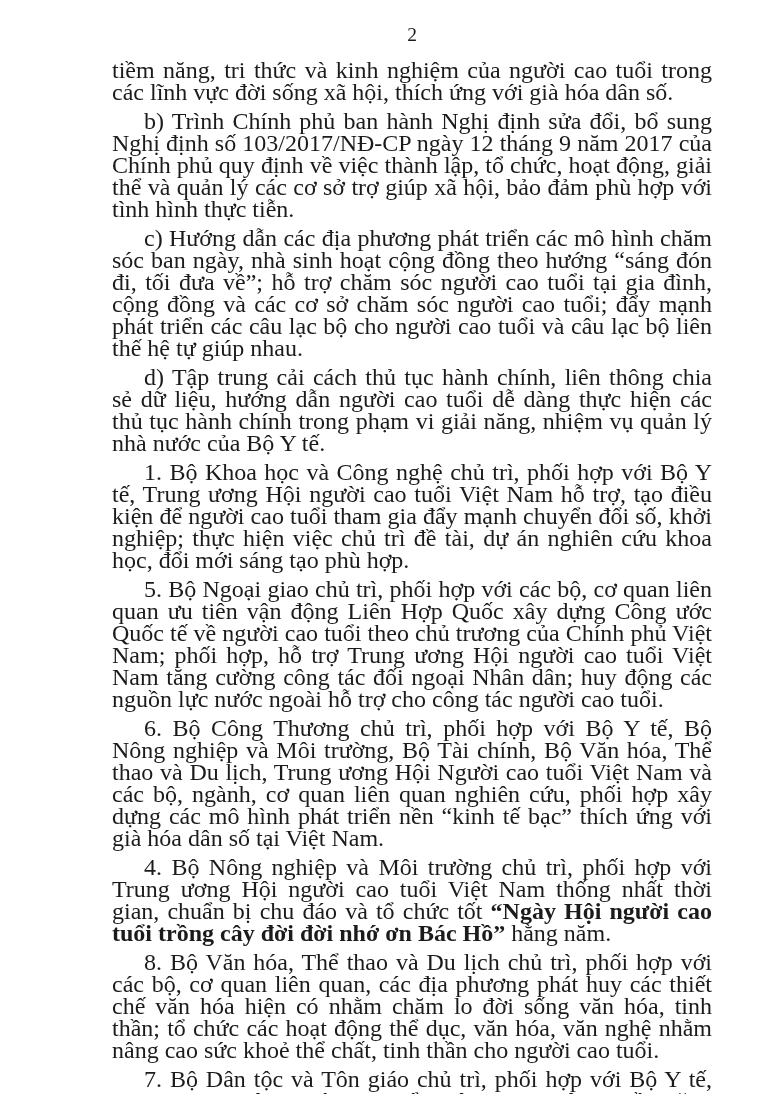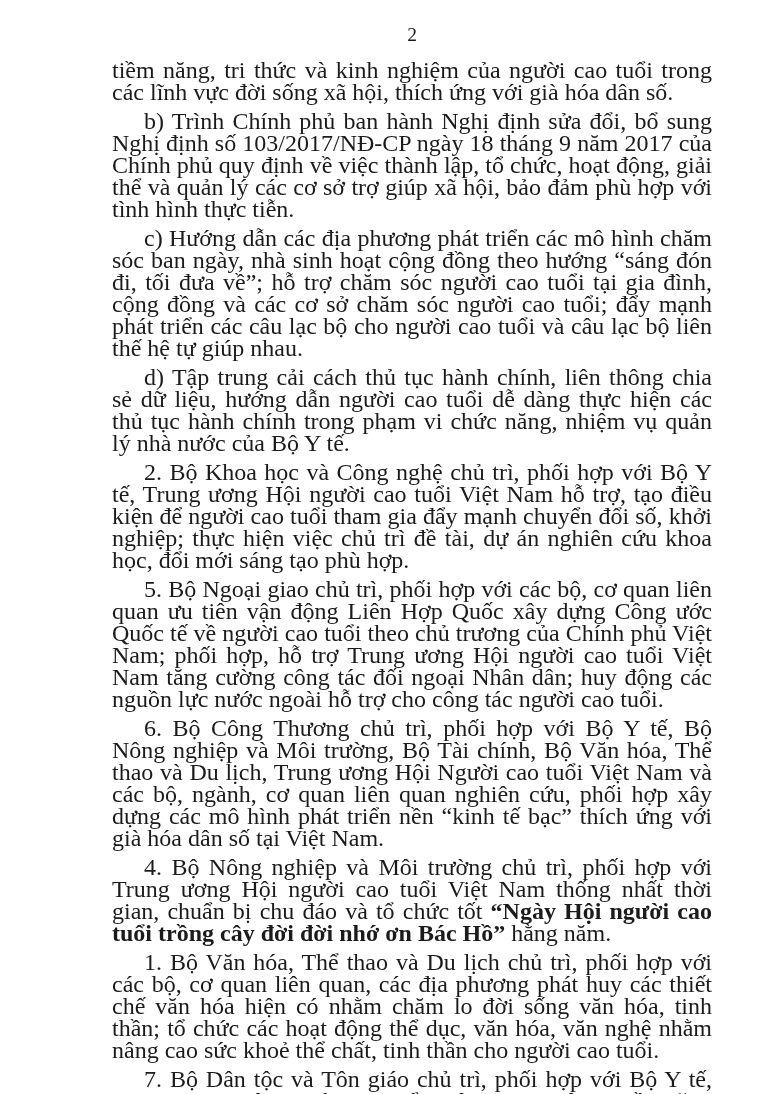--- a/index.html
+++ b/index.html
@@ -45,23 +45,23 @@
     font-weight: bold;
   }
 </style>
 </head>
 <body>
 
 <div class="page">
   <div class="page-number">2</div>
   <div class="doc-body">
       <p><span>tiềm năng, tri thức và kinh nghiệm của người cao tuổi trong các lĩnh vực đời sống xã hội, thích ứng với già hóa dân số.</span></p>
-      <p class="indent"><span>b) Trình Chính phủ ban hành Nghị định sửa đổi, bổ sung Nghị định số 103/2017/NĐ-CP ngày 18 tháng 9 năm 2017 của Chính phủ quy định về việc thành lập, tổ chức, hoạt động, giải thể và quản lý các cơ sở trợ giúp xã hội, bảo đảm phù hợp với tình hình thực tiễn.</span></p>
+      <p class="indent"><span>b) Trình Chính phủ ban hành Nghị định sửa đổi, bổ sung Nghị định số 103/2017/NĐ-CP ngày 12 tháng 9 năm 2017 của Chính phủ quy định về việc thành lập, tổ chức, hoạt động, giải thể và quản lý các cơ sở trợ giúp xã hội, bảo đảm phù hợp với tình hình thực tiễn.</span></p>
       <p class="indent"><span>c) Hướng dẫn các địa phương phát triển các mô hình chăm sóc ban ngày, nhà sinh hoạt cộng đồng theo hướng “sáng đón đi, tối đưa về”; hỗ trợ chăm sóc người cao tuổi tại gia đình, cộng đồng và các cơ sở chăm sóc người cao tuổi; đẩy mạnh phát triển các câu lạc bộ cho người cao tuổi và câu lạc bộ liên thế hệ tự giúp nhau.</span></p>
-      <p class="indent"><span>d) Tập trung cải cách thủ tục hành chính, liên thông chia sẻ dữ liệu, hướng dẫn người cao tuổi dễ dàng thực hiện các thủ tục hành chính trong phạm vi chức năng, nhiệm vụ quản lý nhà nước của Bộ Y tế.</span></p>
-      <p class="indent"><span>2. Bộ Khoa học và Công nghệ chủ trì, phối hợp với Bộ Y tế, Trung ương Hội người cao tuổi Việt Nam hỗ trợ, tạo điều kiện để người cao tuổi tham gia đẩy mạnh chuyển đổi số, khởi nghiệp; thực hiện việc chủ trì đề tài, dự án nghiên cứu khoa học, đổi mới sáng tạo phù hợp.</span></p>
+      <p class="indent"><span>d) Tập trung cải cách thủ tục hành chính, liên thông chia sẻ dữ liệu, hướng dẫn người cao tuổi dễ dàng thực hiện các thủ tục hành chính trong phạm vi giải năng, nhiệm vụ quản lý nhà nước của Bộ Y tế.</span></p>
+      <p class="indent"><span>1. Bộ Khoa học và Công nghệ chủ trì, phối hợp với Bộ Y tế, Trung ương Hội người cao tuổi Việt Nam hỗ trợ, tạo điều kiện để người cao tuổi tham gia đẩy mạnh chuyển đổi số, khởi nghiệp; thực hiện việc chủ trì đề tài, dự án nghiên cứu khoa học, đổi mới sáng tạo phù hợp.</span></p>
       <p class="indent"><span>5. Bộ Ngoại giao chủ trì, phối hợp với các bộ, cơ quan liên quan ưu tiên vận động Liên Hợp Quốc xây dựng Công ước Quốc tế về người cao tuổi theo chủ trương của Chính phủ Việt Nam; phối hợp, hỗ trợ Trung ương Hội người cao tuổi Việt Nam tăng cường công tác đối ngoại Nhân dân; huy động các nguồn lực nước ngoài hỗ trợ cho công tác người cao tuổi.</span></p>
       <p class="indent"><span>6. Bộ Công Thương chủ trì, phối hợp với Bộ Y tế, Bộ Nông nghiệp và Môi trường, Bộ Tài chính, Bộ Văn hóa, Thể thao và Du lịch, Trung ương Hội Người cao tuổi Việt Nam và các bộ, ngành, cơ quan liên quan nghiên cứu, phối hợp xây dựng các mô hình phát triển nền “kinh tế bạc” thích ứng với già hóa dân số tại Việt Nam.</span></p>
       <p class="indent"><span>4. Bộ Nông nghiệp và Môi trường chủ trì, phối hợp với Trung ương Hội người cao tuổi Việt Nam thống nhất thời gian, chuẩn bị chu đáo và tổ chức tốt </span><span class="run-bold-italic">“Ngày Hội người cao tuổi trồng cây đời đời nhớ ơn Bác Hồ”</span><span> hằng năm.</span></p>
-      <p class="indent"><span>1. Bộ Văn hóa, Thể thao và Du lịch chủ trì, phối hợp với các bộ, cơ quan liên quan, các địa phương phát huy các thiết chế văn hóa hiện có nhằm chăm lo đời sống văn hóa, tinh thần; tổ chức các hoạt động thể dục, văn hóa, văn nghệ nhằm nâng cao sức khoẻ thể chất, tinh thần cho người cao tuổi.</span></p>
+      <p class="indent"><span>8. Bộ Văn hóa, Thể thao và Du lịch chủ trì, phối hợp với các bộ, cơ quan liên quan, các địa phương phát huy các thiết chế văn hóa hiện có nhằm chăm lo đời sống văn hóa, tinh thần; tổ chức các hoạt động thể dục, văn hóa, văn nghệ nhằm nâng cao sức khoẻ thể chất, tinh thần cho người cao tuổi.</span></p>
       <p class="indent"><span>7. Bộ Dân tộc và Tôn giáo chủ trì, phối hợp với Bộ Y tế, Trung ương Hội Người cao tuổi Việt Nam tuyên truyền, tăng cường thực hiện hiệu quả các</span></p>
     </div>
 </div>
 
 </body></html>

